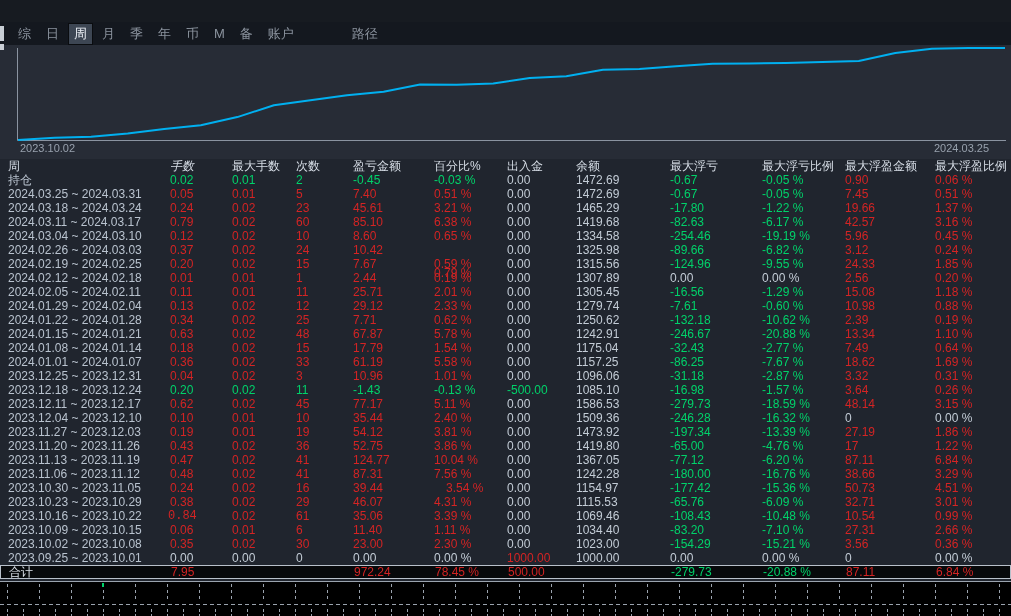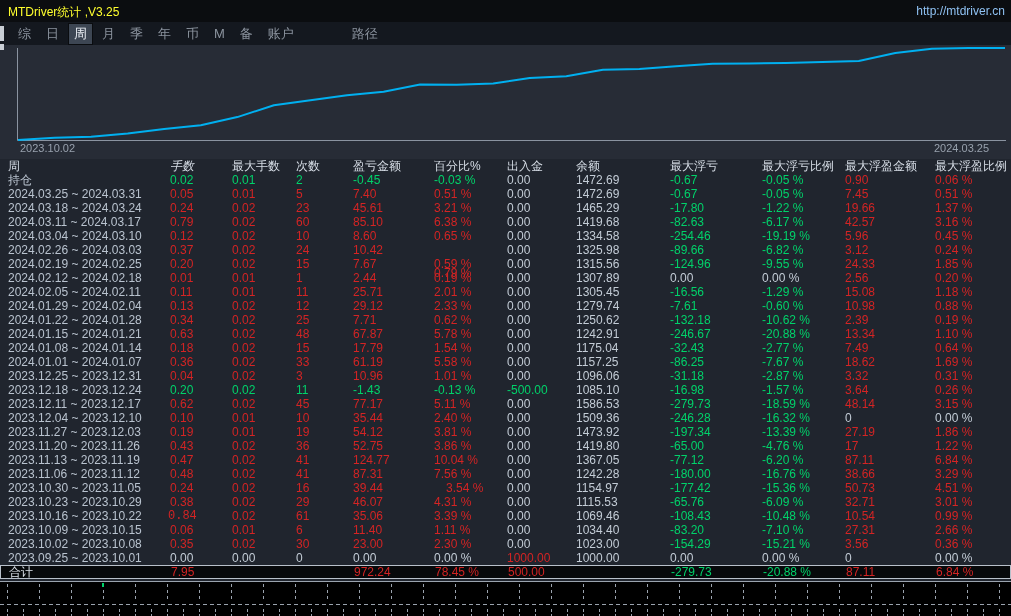--- a/index.html
+++ b/index.html
@@ -41,24 +41,20 @@
              text-shadow:2px 2px 2px #242424;letter-spacing:1px;z-index:10;white-space:nowrap;}
   
   .edge-a{position:absolute;left:0;top:26px;width:4px;height:15px;background:#c9ced5;}
   .edge-b{position:absolute;left:0;top:44px;width:4px;height:6px;background:#c9ced5;}
 </style>
 </head>
 <body>
 
 <div class="window">
 
-  <div class="titlebar">
-    <span class="title">MTDriver统计 ,V3.25</span>
-    <span class="url">http://mtdriver.cn</span>
-  </div>
 
   <div class="menubar" id="menubar">
       <div class="menu-item">综</div>
       <div class="menu-item">日</div>
       <div class="menu-item selected">周</div>
       <div class="menu-item">月</div>
       <div class="menu-item">季</div>
       <div class="menu-item">年</div>
       <div class="menu-item">币</div>
       <div class="menu-item">M</div>

